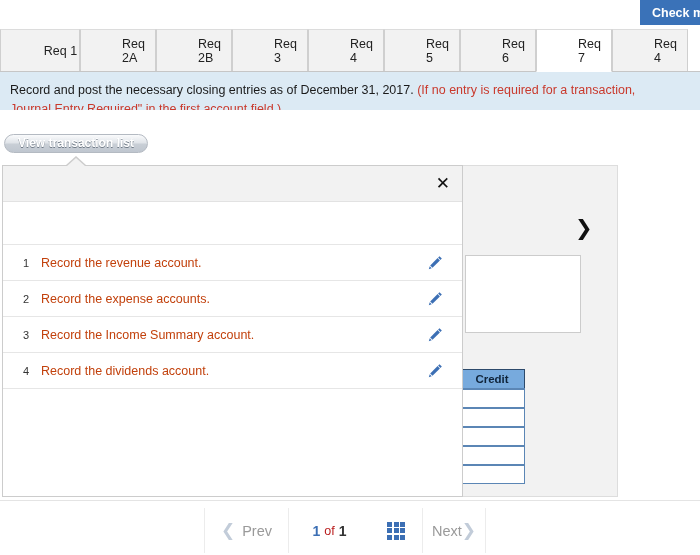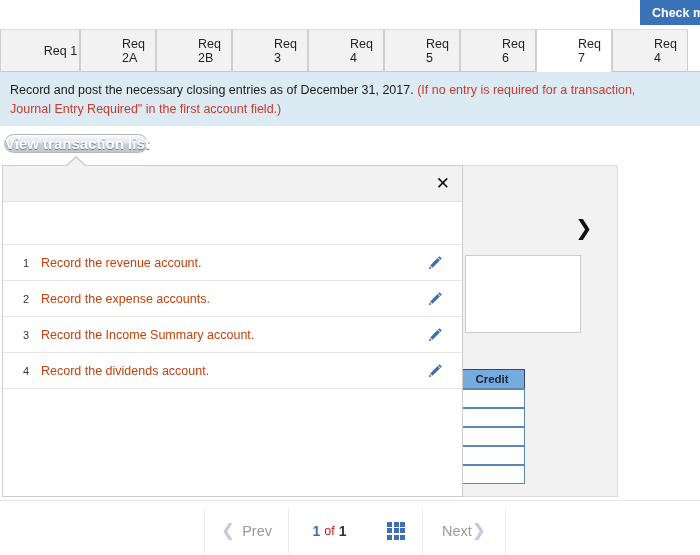--- a/index.html
+++ b/index.html
@@ -71,21 +71,21 @@
     margin-bottom: -1px;
     z-index: 3;
   }
 
   
   .instruction {
     position: absolute;
     left: 0px;
     top: 72px;
     width: 700px;
-    height: 54px;
+    height: 38px;
     background: #dceaf4;
     padding: 9px 10px 0 10px;
     font-size: 12.5px;
     line-height: 19px;
     color: #1a1a1a;
     overflow: hidden;
     white-space: nowrap;
   }
   .instruction .line2 { white-space: nowrap; }
   .hint { color: #c9392c; }
@@ -94,21 +94,21 @@
   .viewlist-btn {
     position: absolute;
     left: 4px;
     top: 134px;
     width: 144px;
     height: 19px;
     border-radius: 10px;
     background: linear-gradient(to bottom, #fafbfc 0%, #dfe3e8 48%, #c9cfd6 52%, #bfc6cf 100%);
     border: 1px solid #b4bac2;
     color: #ffffff;
-    font-size: 15px;
+    font-size: 12px;
     font-weight: bold;
     line-height: 17px;
     text-align: center;
     text-shadow: 0 1px 0 rgba(110,120,132,0.95);
     cursor: pointer;
     white-space: nowrap;
   }
 
   
   .right-panel {
@@ -274,21 +274,21 @@
     display: flex;
     align-items: center;
     justify-content: center;
     border-left: 1px solid #ececec;
     font-size: 14.5px;
     color: #9a9a9a;
   }
   .nav-cell.prev { width: 84px; cursor: pointer; gap: 7px; }
   .nav-cell.pager { width: 82px; color: #444444; font-size: 13px; gap: 4px; }
   .nav-cell.grid { width: 52px; border-left: none; cursor: pointer; }
-  .nav-cell.next { width: 84px; cursor: pointer; gap: 0; }
+  .nav-cell.next { width: 64px; cursor: pointer; gap: 0; }
   .nav-cell.end-border { border-right: 1px solid #ececec; }
   .pager-num { color: #3c6fb4; font-weight: bold; font-size: 14px; }
   .pager-of { color: #b91c1c; font-size: 12.5px; }
   .pager-total { color: #333333; font-weight: bold; font-size: 14px; }
   .chev {
     font-size: 17px;
     color: #c2ccd9;
     font-family: "DejaVu Sans", sans-serif;
     line-height: 1;
   }

